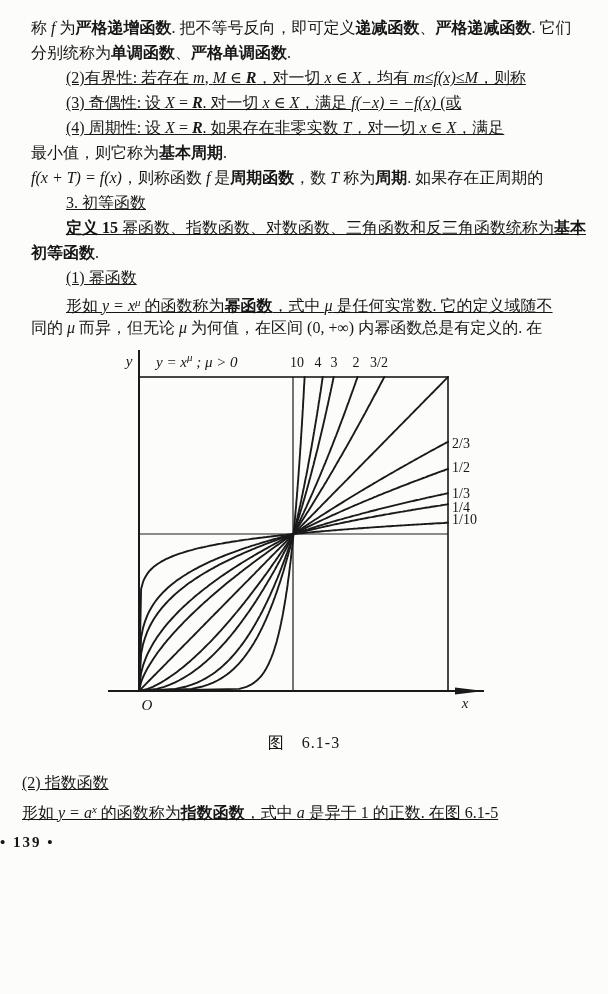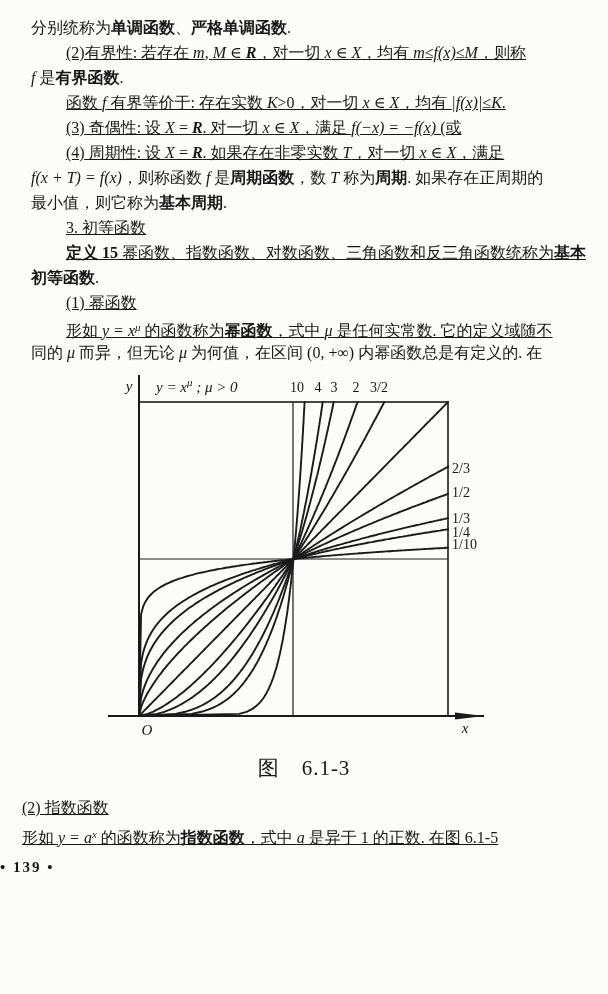--- a/index.html
+++ b/index.html
@@ -19,46 +19,45 @@
     white-space:nowrap;
   }
   .line.ind{padding-left:66px;text-decoration:underline;}
   .rb{font-weight:bold;}
   .ri{font-style:italic;font-family:"Liberation Serif","DejaVu Serif",serif;}
   .rs{font-size:11px;vertical-align:5px;}
   .fig-wrap{position:relative;height:392px;}
   .fig-wrap svg{position:absolute;left:0;top:0;}
   .fig-caption{
     height:22px;line-height:22px;text-align:center;
-    font-size:21px;letter-spacing:1px;
+    font-size:16px;letter-spacing:1px;
   }
   .text-bottom .line{height:27px;line-height:27px;padding-left:22px;}
   .page-number{
     margin-top:9px;height:20px;line-height:20px;
     text-align:left;padding-right:58px;
     font-size:15px;font-weight:bold;letter-spacing:2px;
   }
   .fig-label{font-size:15px;fill:#161616;font-family:"Liberation Serif","DejaVu Serif",serif;}
   .fig-math{font-style:italic;}
   .fig-curve-label{font-size:14px;fill:#161616;font-family:"Liberation Serif","DejaVu Serif",serif;}
 </style>
 </head>
 <body>
 
 <div class="page">
 
   <div class="text-block text-top" id="text-top">
+      <div class="line"><span>称 </span><span class="ri">f</span><span> 为</span><span class="rb">严格递增函数</span><span>. 把不等号反向，即可定义</span><span class="rb">递减函数</span><span>、</span><span class="rb">严格递减函数</span><span>. 它们</span></div>
       <div class="line"><span>分别统称为</span><span class="rb">单调函数</span><span>、</span><span class="rb">严格单调函数</span><span>.</span></div>
       <div class="line ind"><span>(2)有界性: 若存在 </span><span class="ri">m</span><span>, </span><span class="ri">M</span><span> ∈ </span><span class="rb ri">R</span><span>，对一切 </span><span class="ri">x</span><span> ∈ </span><span class="ri">X</span><span>，均有 </span><span class="ri">m≤f(x)≤M</span><span>，则称</span></div>
-      <div class="line"><span class="ri">f</span><span> 是</span><span class="rb">有界函数</span><span>.</span></div>
-      <div class="line ind"><span>函数 </span><span class="ri">f</span><span> 有界等价于: 存在实数 </span><span class="ri">K</span><span>&gt;0，对一切 </span><span class="ri">x</span><span> ∈ </span><span class="ri">X</span><span>，均有 </span><span class="ri">|f(x)|≤K</span><span>.</span></div>
       <div class="line ind"><span>(3) 奇偶性: 设 </span><span class="ri">X</span><span> = </span><span class="rb ri">R</span><span>. 对一切 </span><span class="ri">x</span><span> ∈ </span><span class="ri">X</span><span>，满足 </span><span class="ri">f(−x) = −f(x)</span><span> (或</span></div>
       <div class="line ind"><span>(4) 周期性: 设 </span><span class="ri">X</span><span> = </span><span class="rb ri">R</span><span>. 如果存在非零实数 </span><span class="ri">T</span><span>，对一切 </span><span class="ri">x</span><span> ∈ </span><span class="ri">X</span><span>，满足</span></div>
+      <div class="line"><span>最小值，则它称为</span><span class="rb">基本周期</span><span>.</span></div>
       <div class="line"><span class="ri">f(x + T) = f(x)</span><span>，则称函数 </span><span class="ri">f</span><span> 是</span><span class="rb">周期函数</span><span>，数 </span><span class="ri">T</span><span> 称为</span><span class="rb">周期</span><span>. 如果存在正周期的</span></div>
-      <div class="line"><span>最小值，则它称为</span><span class="rb">基本周期</span><span>.</span></div>
       <div class="line ind"><span>3. 初等函数</span></div>
       <div class="line ind"><span class="rb">定义 15</span><span>  幂函数、指数函数、对数函数、三角函数和反三角函数统称为</span><span class="rb">基本</span></div>
       <div class="line"><span class="rb">初等函数</span><span>.</span></div>
       <div class="line ind"><span>(1) 幂函数</span></div>
       <div class="line ind"><span>形如 </span><span class="ri">y = x</span><span class="rs ri">μ</span><span> 的函数称为</span><span class="rb">幂函数</span><span>，式中 </span><span class="ri">μ</span><span> 是任何实常数. 它的定义域随不</span></div>
       <div class="line"><span>同的 </span><span class="ri">μ</span><span> 而异，但无论 </span><span class="ri">μ</span><span> 为何值，在区间 (0, +∞) 内幂函数总是有定义的. 在</span></div>
     </div>
 
   <div class="fig-wrap">
     <svg width="608" height="392" viewBox="0 440 608 392">

